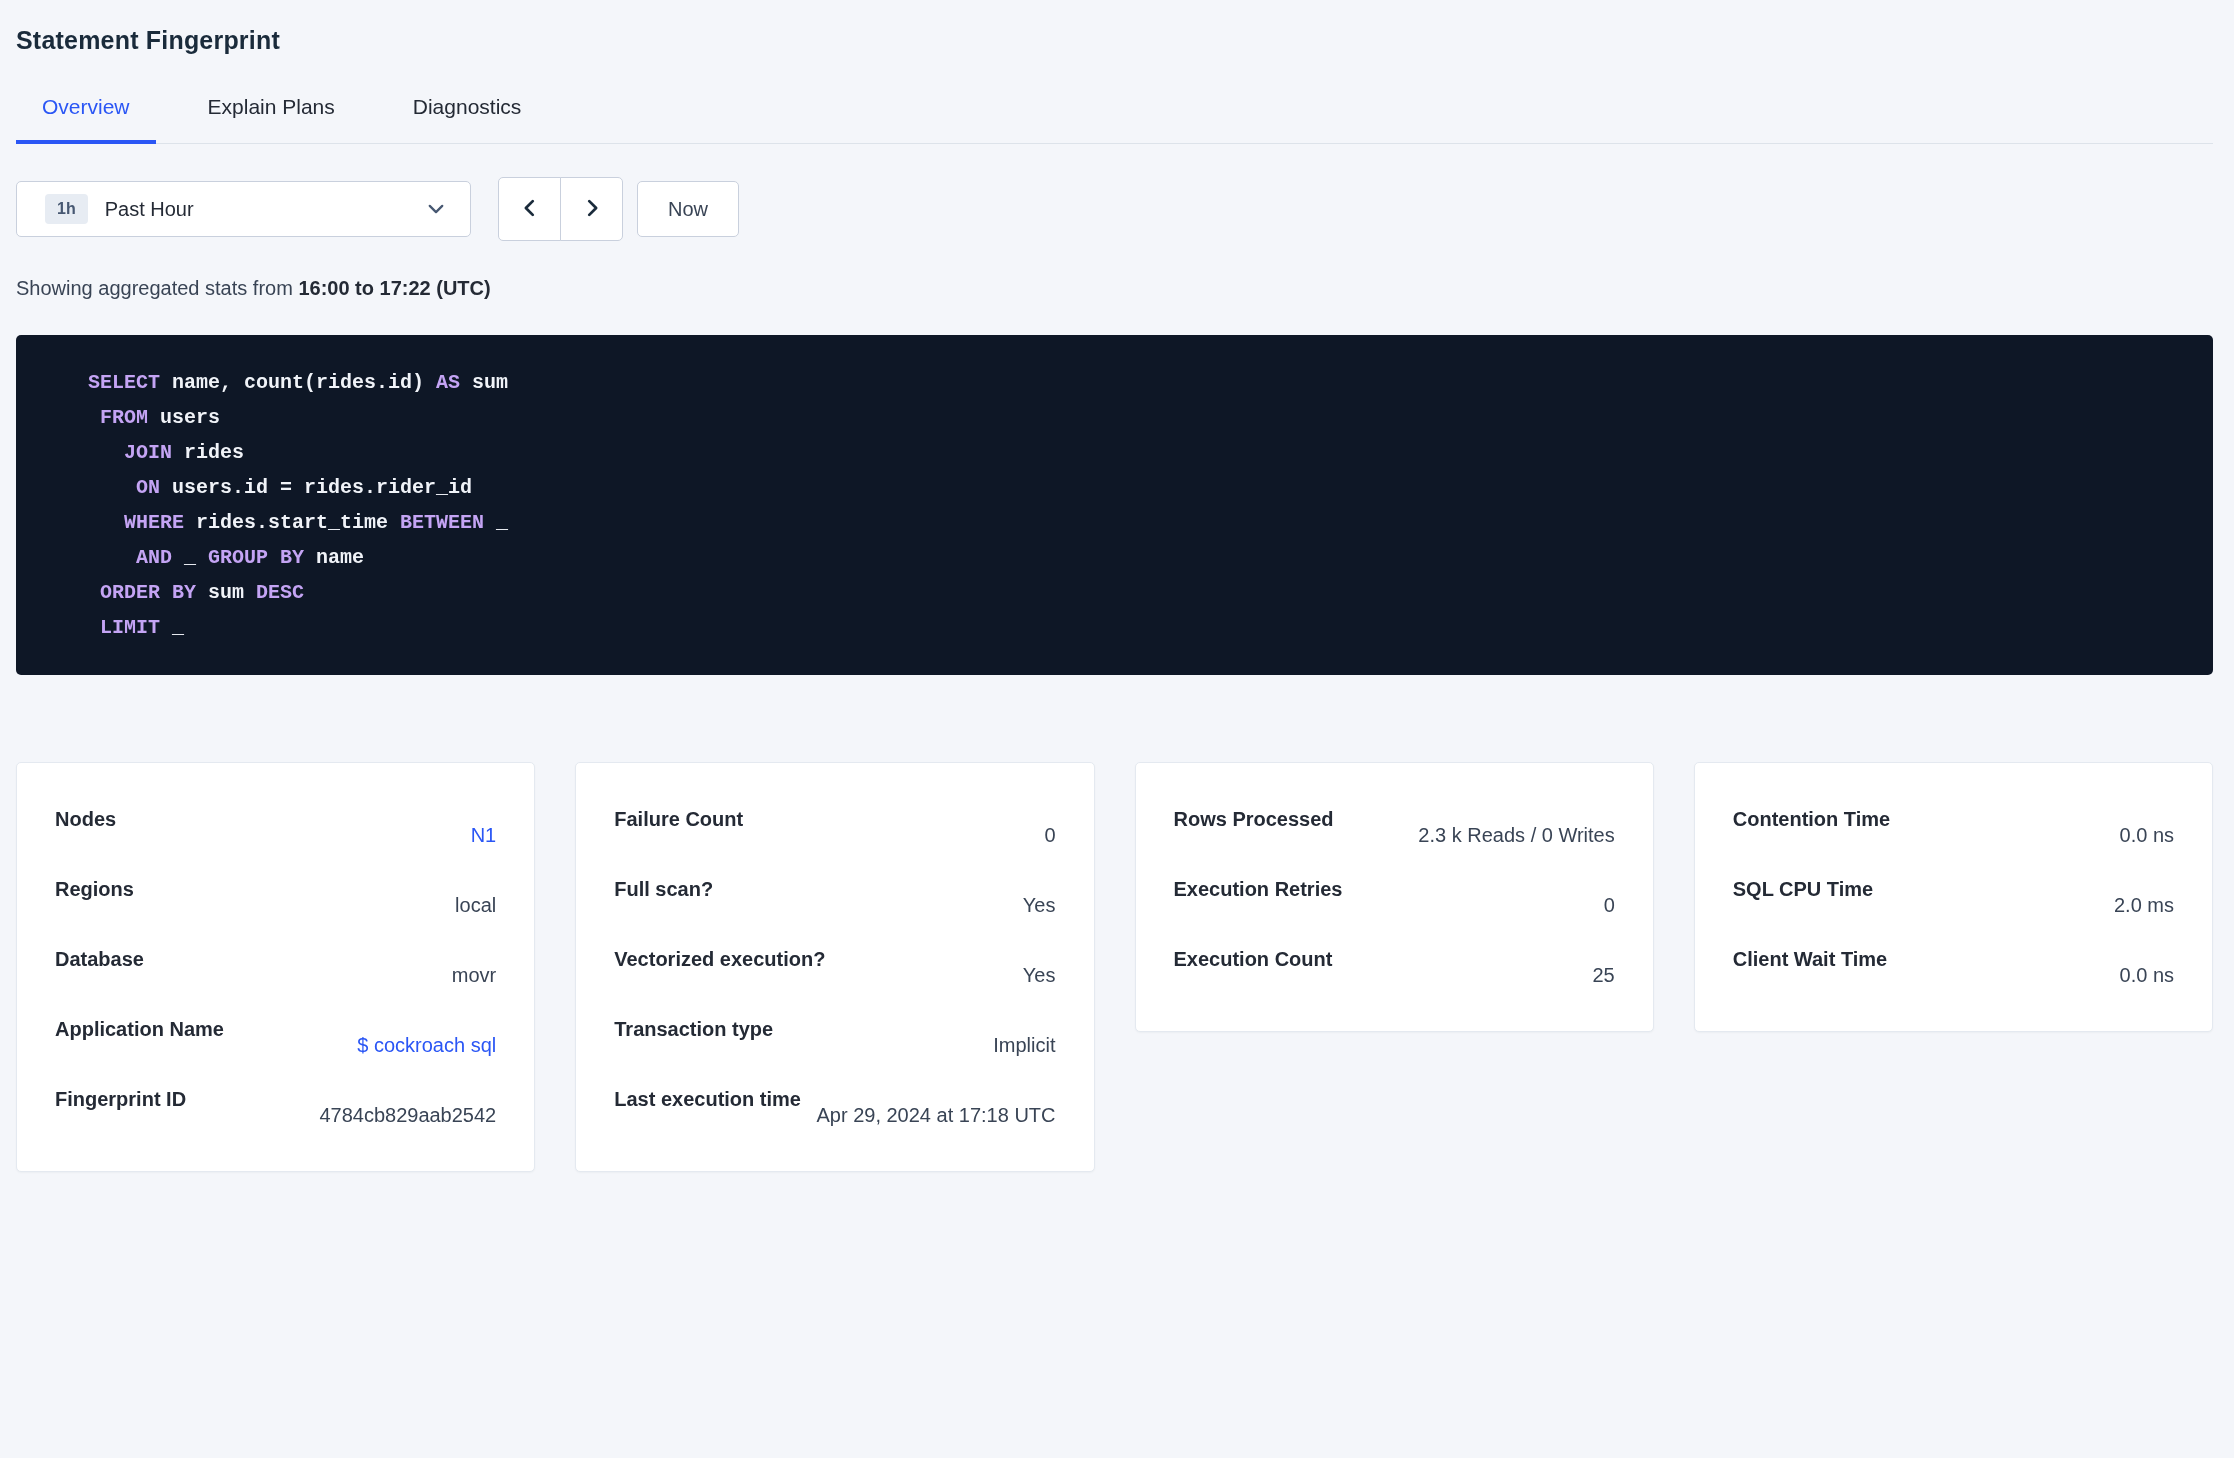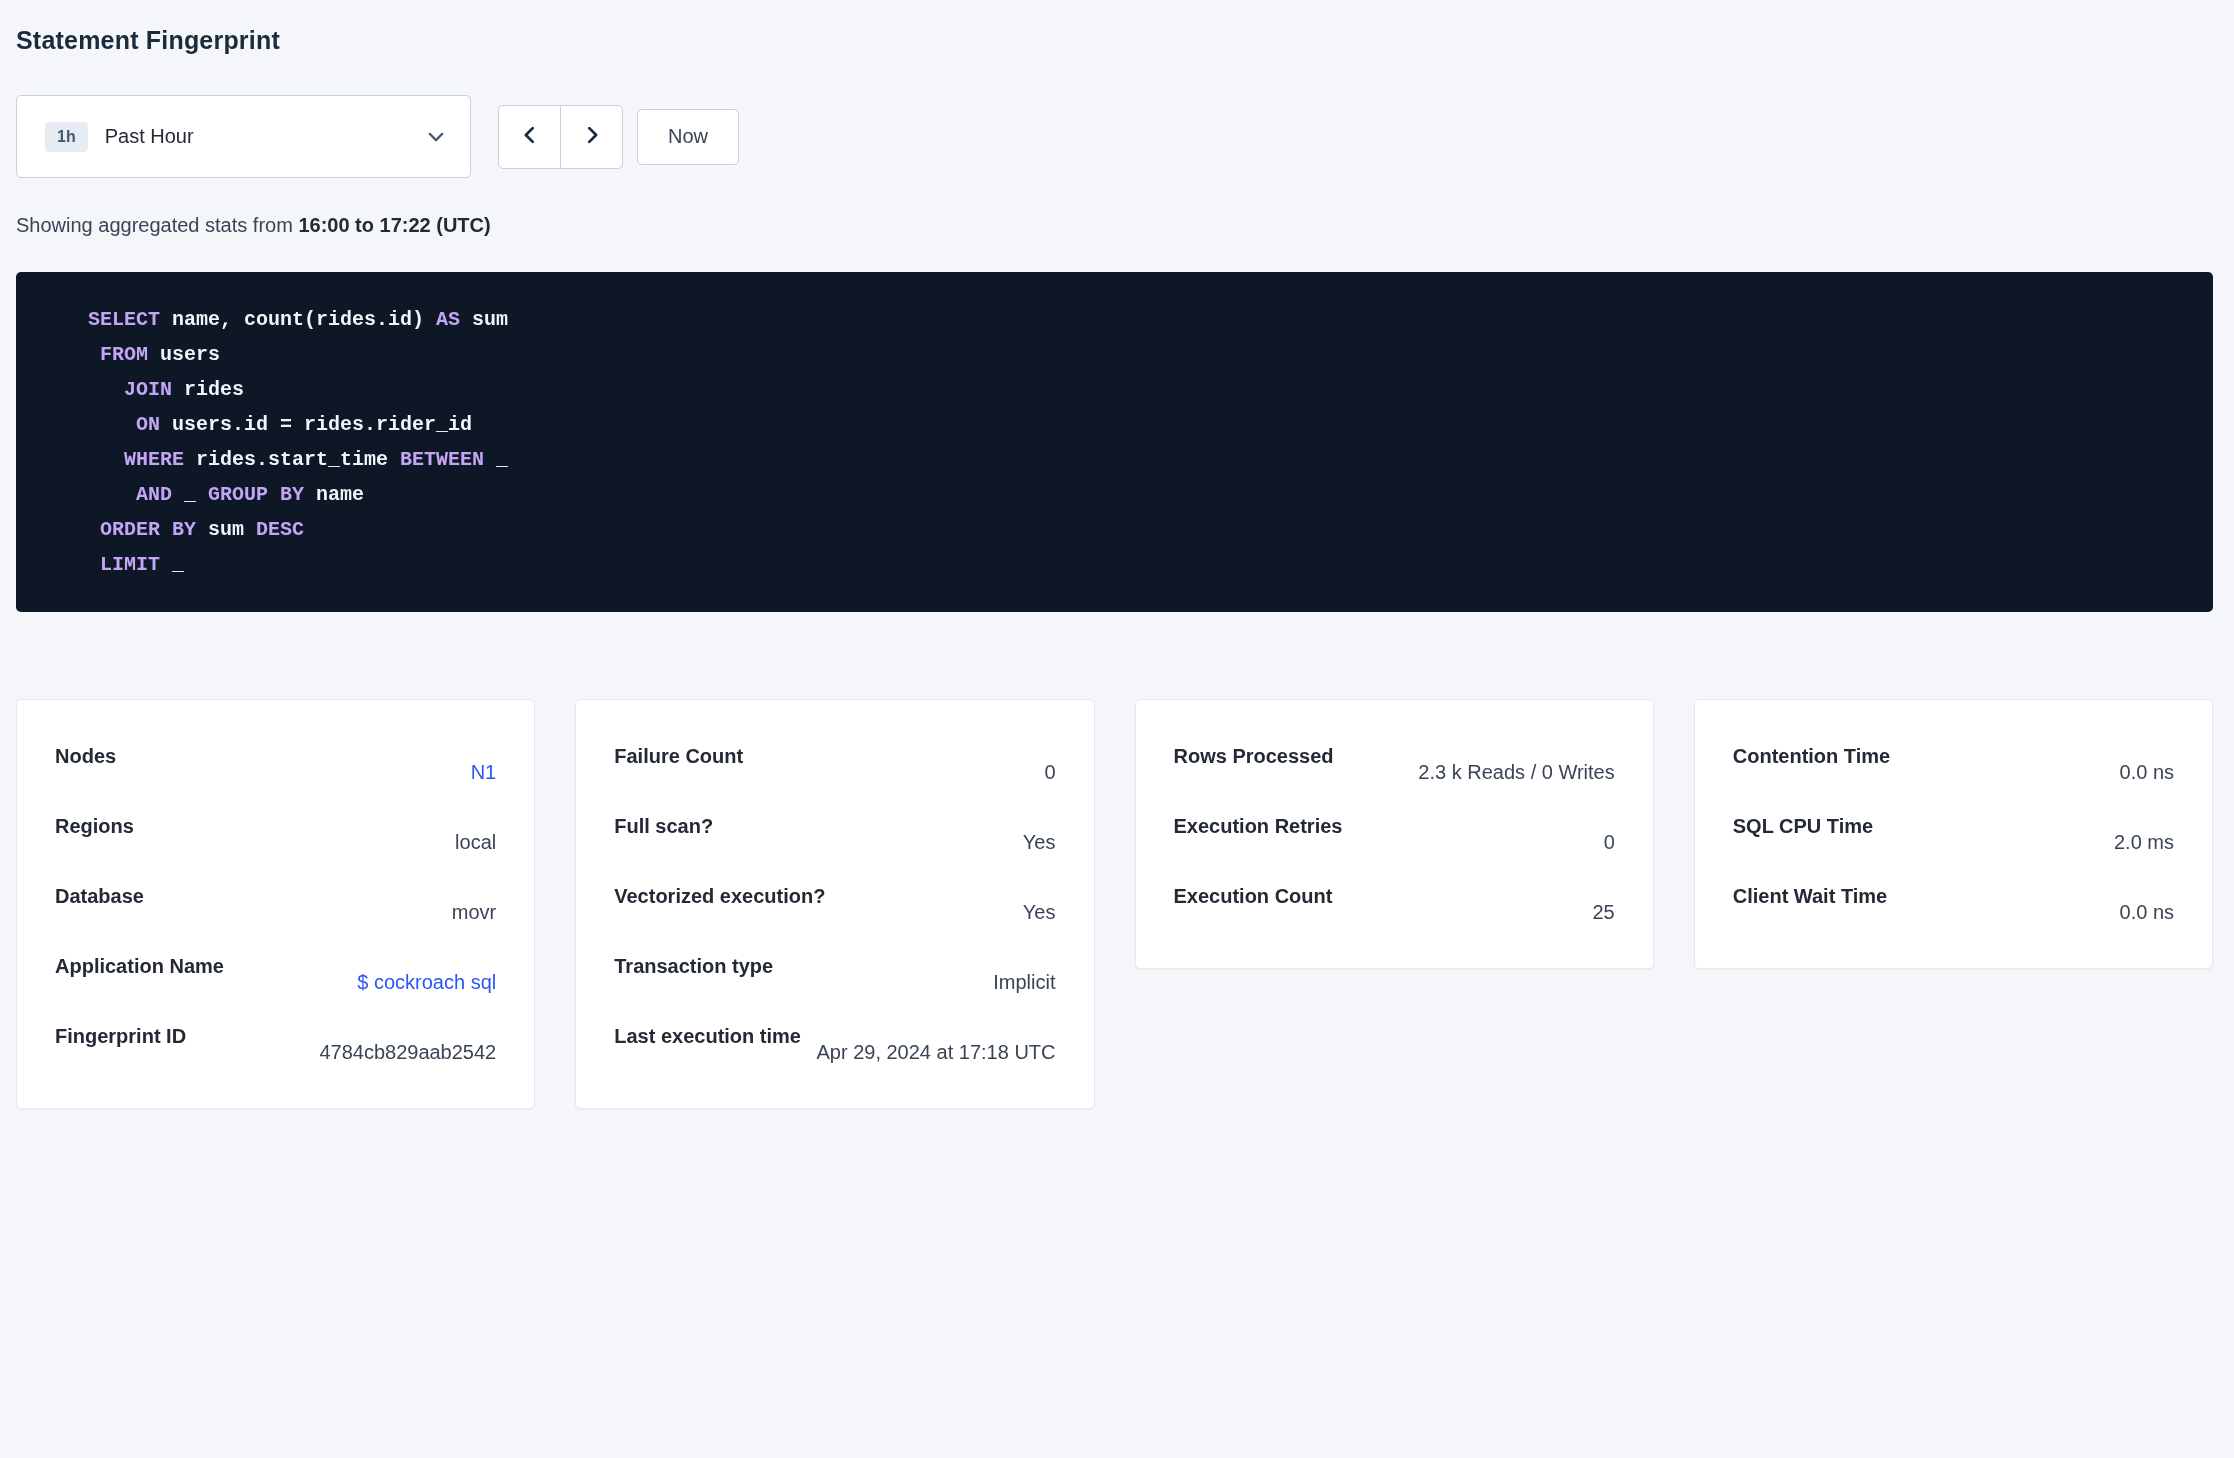--- a/index.html
+++ b/index.html
@@ -46,21 +46,21 @@
   }
 
   
   .toolbar {
     display: flex;
     align-items: center;
     margin-top: 33px;
   }
   .time-dropdown {
     width: 455px;
-    height: 83px;
+    height: 56px;
     box-sizing: border-box;
     background: #ffffff;
     border: 1px solid #c9d0dd;
     border-radius: 5px;
     display: flex;
     align-items: center;
     padding: 0 24px 0 28px;
     cursor: pointer;
     margin-right: 27px;
   }
@@ -178,20 +178,25 @@
     line-height: 20px;
   }
 </style>
 </head>
 <body>
 
 <div class="page">
 
   <h1 class="page-title">Statement Fingerprint</h1>
 
+  <div class="tab-bar">
+      <div class="tab active">Overview</div>
+      <div class="tab">Explain Plans</div>
+      <div class="tab">Diagnostics</div>
+    </div>
 
   <div class="toolbar">
     <div class="time-dropdown">
       <span class="range-badge">1h</span>
       <span class="range-label">Past Hour</span>
       <span class="dd-chevron">
         <svg width="20" height="20" viewBox="0 0 16 16">
             <path d="M3 5.5l5 5 5-5" fill="none" stroke="#475872" stroke-width="1.8" stroke-linecap="round" stroke-linejoin="round"></path>
           </svg>
       </span>

